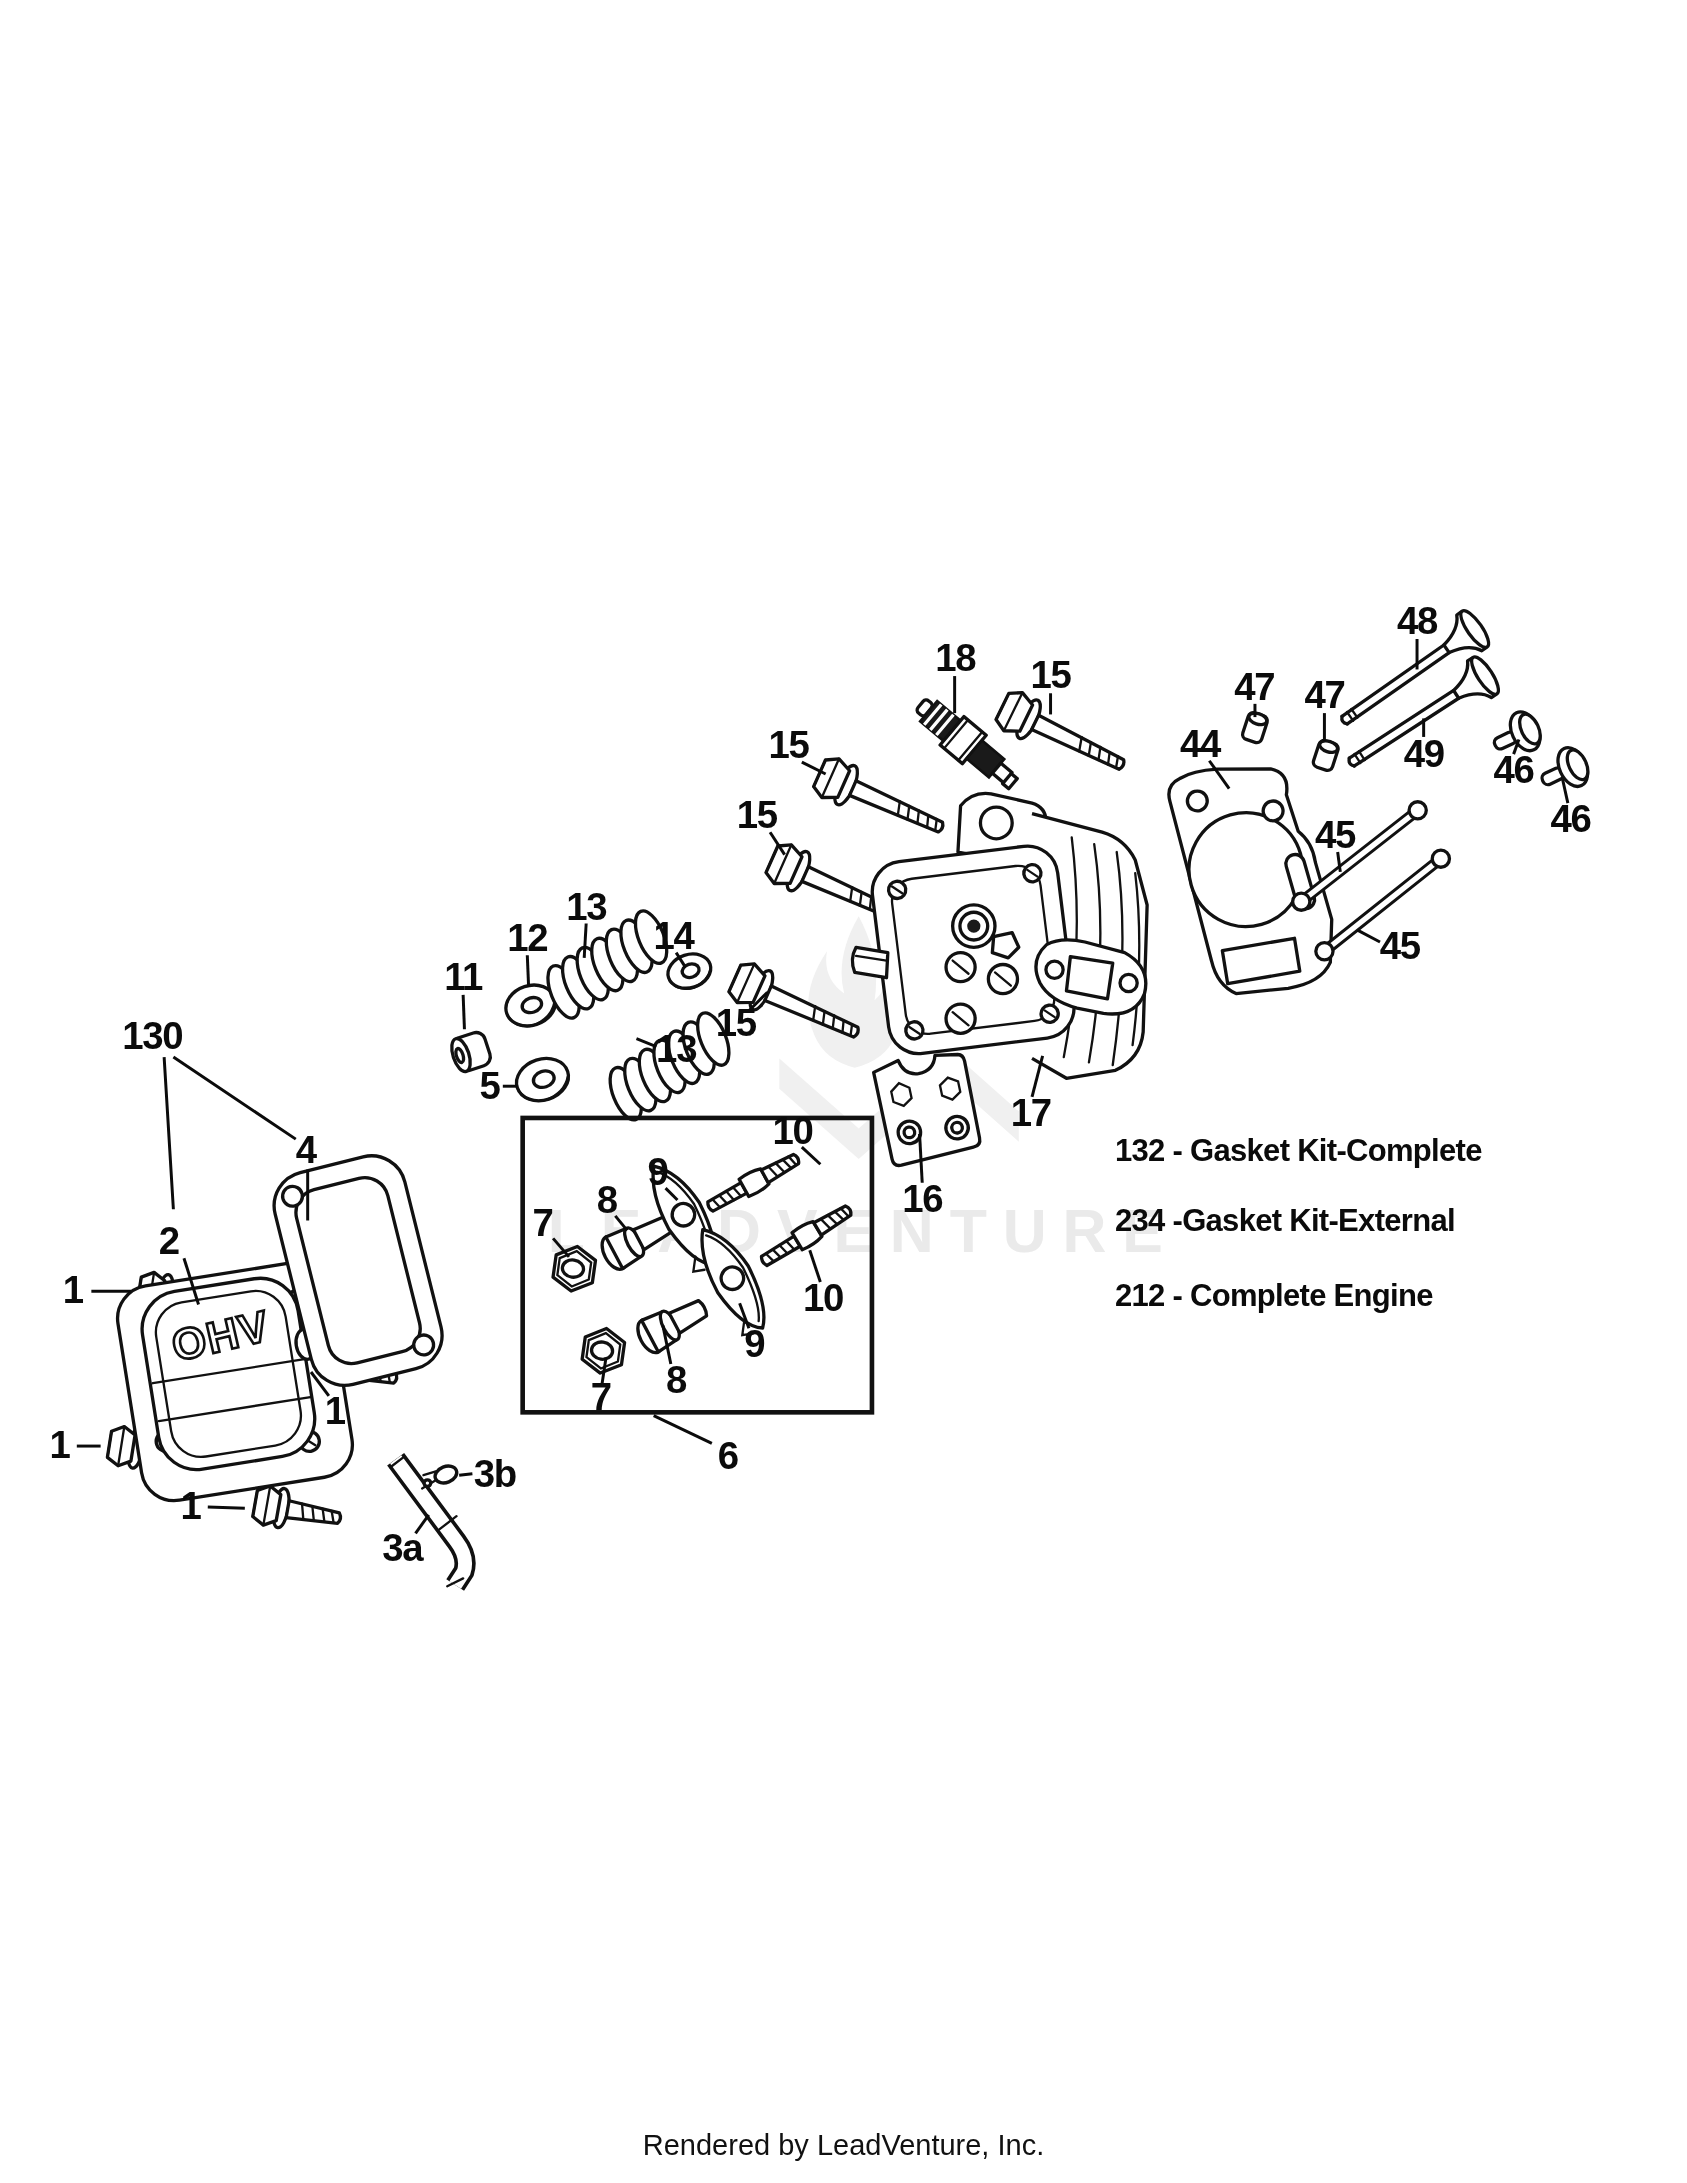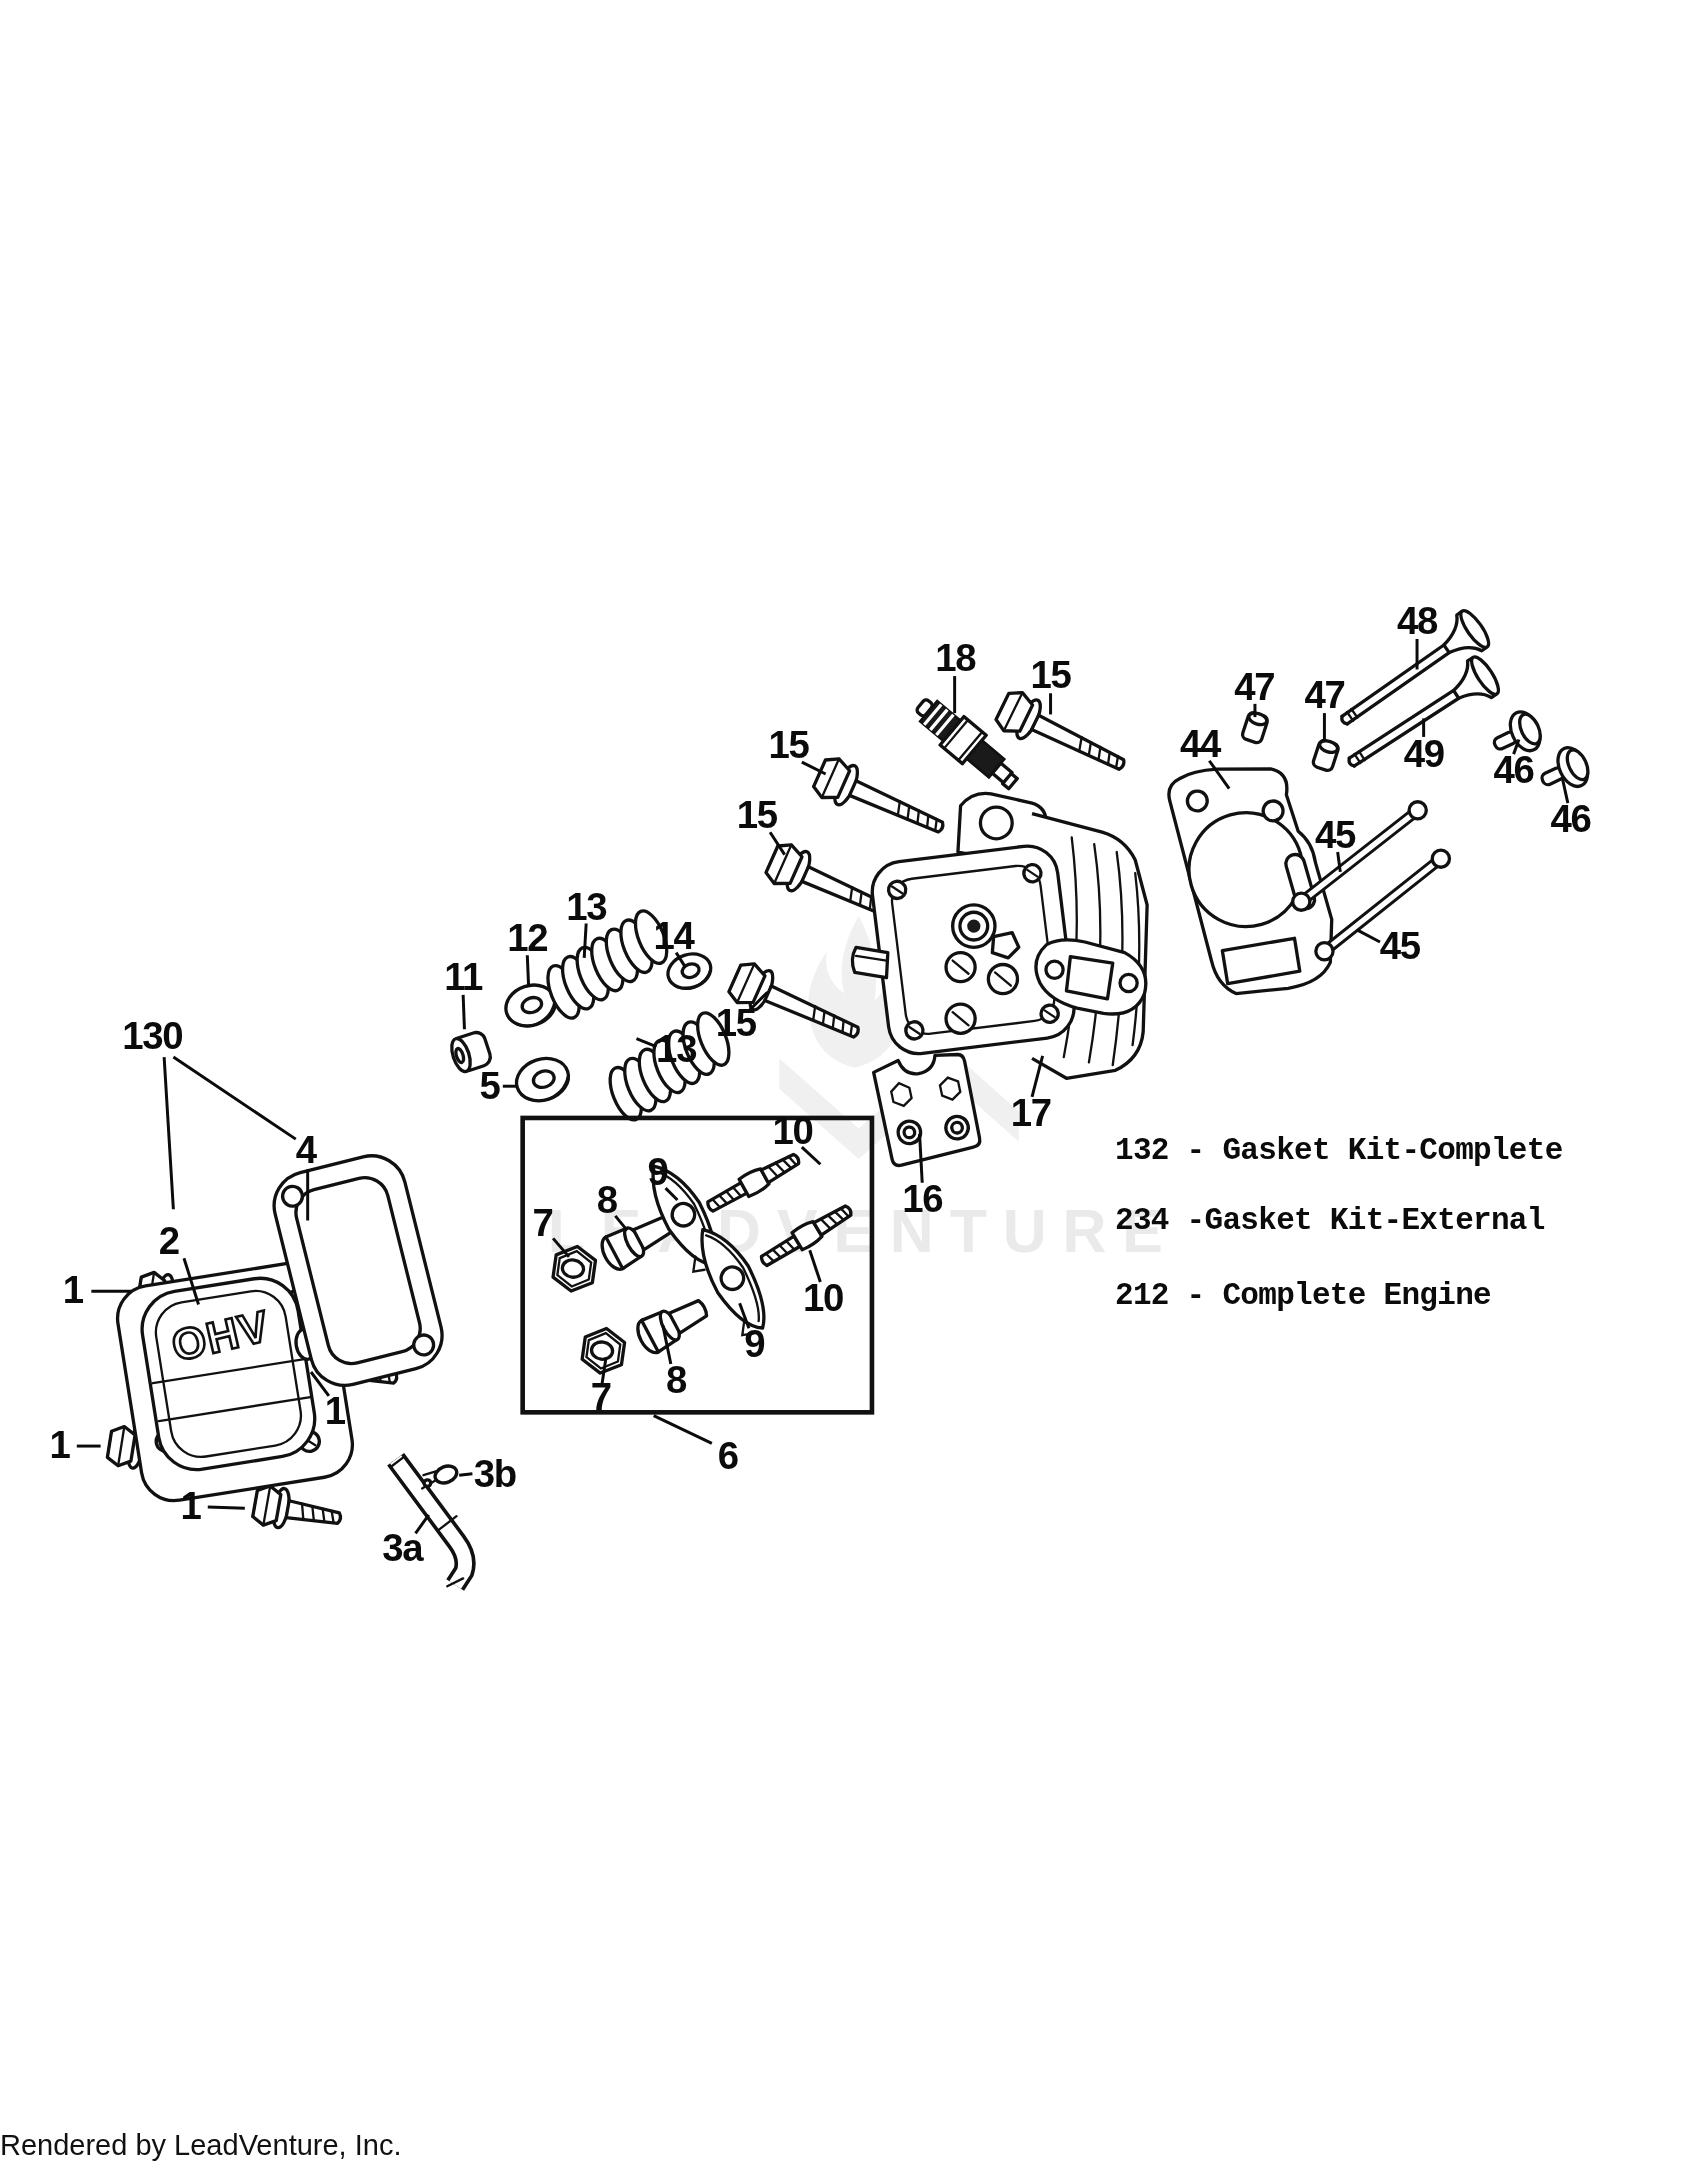--- a/index.html
+++ b/index.html
@@ -8,24 +8,24 @@
     font-family:"Liberation Sans", sans-serif;overflow:hidden;
   }
   svg{position:absolute;left:0;top:0;}
   .ln{stroke:#111;stroke-width:5;fill:none;stroke-linecap:round;stroke-linejoin:round;}
   .lnw{stroke:#111;stroke-width:5;fill:#fff;stroke-linejoin:round;}
   .lnthin{stroke:#111;stroke-width:3.5;fill:none;stroke-linecap:round;}
   .callout-text{font-weight:bold;font-size:58px;fill:#0b0b0b;letter-spacing:-2px;}
   .leader{stroke:#0b0b0b;stroke-width:4.5;fill:none;}
   .kit-note{
     position:absolute;left:1115px;font-weight:bold;font-size:31px;color:#0b0b0b;
-    letter-spacing:-0.7px;white-space:nowrap;font-family:Liberation Mono, monospace;
+    letter-spacing:-0.7px;white-space:nowrap;
   }
   .footer{
-    position:absolute;left:0;top:2129px;width:1687px;
+    position:absolute;left:0;top:2129px;width:1687px;text-align:center;
     font-size:29px;color:#111;letter-spacing:0px;
   }
   .wm-text{font-weight:bold;font-size:92px;fill:#eaeaea;letter-spacing:24px;}
   .wm-shape{fill:#f0f0f0;}
   .ohv-text{font-weight:bold;font-size:66px;fill:#fff;stroke:#111;stroke-width:4px;letter-spacing:2px;}
 </style>
 </head>
 <body>
 
 <svg width="1687" height="2183" viewBox="0 0 2550 3300">

